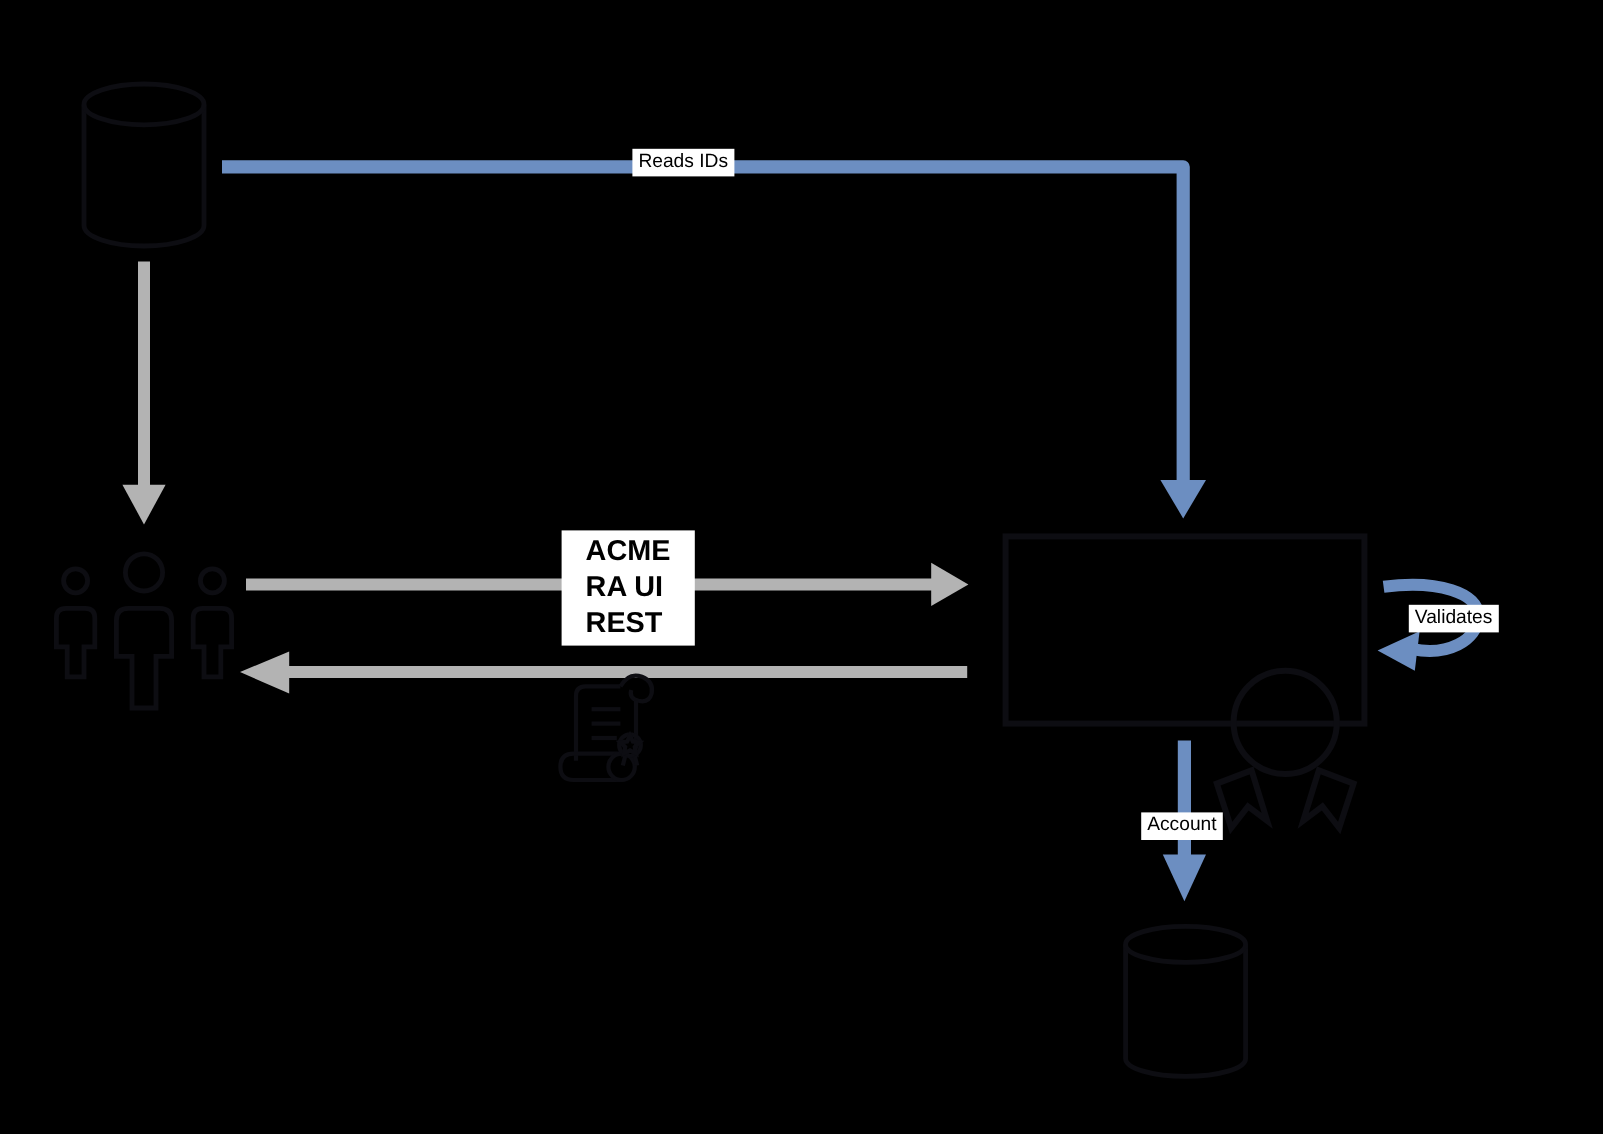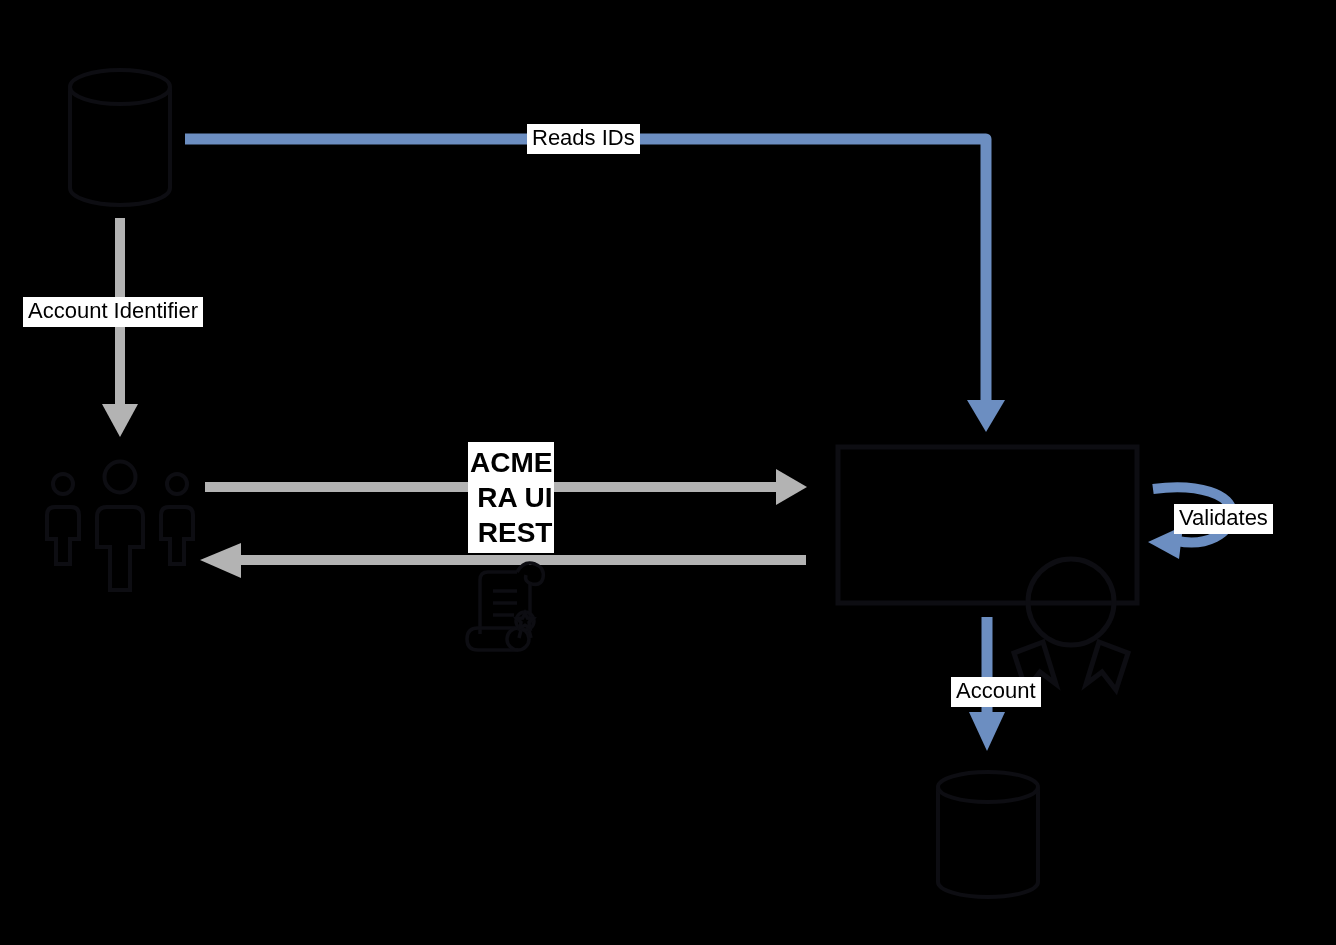--- a/index.html
+++ b/index.html
@@ -28,33 +28,33 @@
   .blue-line { fill: none; stroke: var(--arrow-blue); stroke-width: 11; stroke-linejoin: round; }
   .blue-loop { fill: none; stroke: var(--arrow-blue); stroke-width: 10; stroke-linecap: butt; }
   .blue-head { fill: var(--arrow-blue); stroke: none; }
   .gray-line { fill: none; stroke: var(--arrow-gray); stroke-width: 10; }
   .gray-head { fill: var(--arrow-gray); stroke: none; }
 
   .label {
     position: absolute;
     background: var(--label-bg);
     color: var(--label-text);
-    font-size: 22px;
+    font-size: 16px;
     line-height: 1.22;
     padding: 1px 5px 2px 5px;
     white-space: nowrap;
     text-align: right;
   }
   .label.multiline {
     font-weight: bold;
-    font-size: 28px;
-    text-align: right;
+    font-size: 24px;
+    text-align: left;
     white-space: pre-line;
     line-height: 1.25;
-    padding: 3px 2px;
+    padding: 3px 20px;
   }
 </style>
 </head>
 <body>
 
 <div class="stage">
 
   <svg class="diagram" width="1336" height="945" viewBox="0 0 1336 945">
 
     <g>
@@ -125,21 +125,20 @@
     </g>
 
     <g>
       <path class="shape sw4" d="M938,787 V882 A50,15 0 0 0 1038,882 V787"></path>
       <ellipse class="shape sw4" cx="988" cy="787" rx="50" ry="15"></ellipse>
     </g>
   </svg>
 
   <div class="label" style="left:527px; top:124px;">Reads IDs</div>
 
-  <div class="label" style="left:23px; top:297px;">Account Identifier</div>
 
   <div class="label multiline" style="left:468px; top:442px; min-width:74px;">ACME
 RA UI
 REST</div>
 
   <div class="label" style="left:1174px; top:504px;">Validates</div>
 
   <div class="label" style="left:951px; top:677px;">Account</div>
 
 </div>

